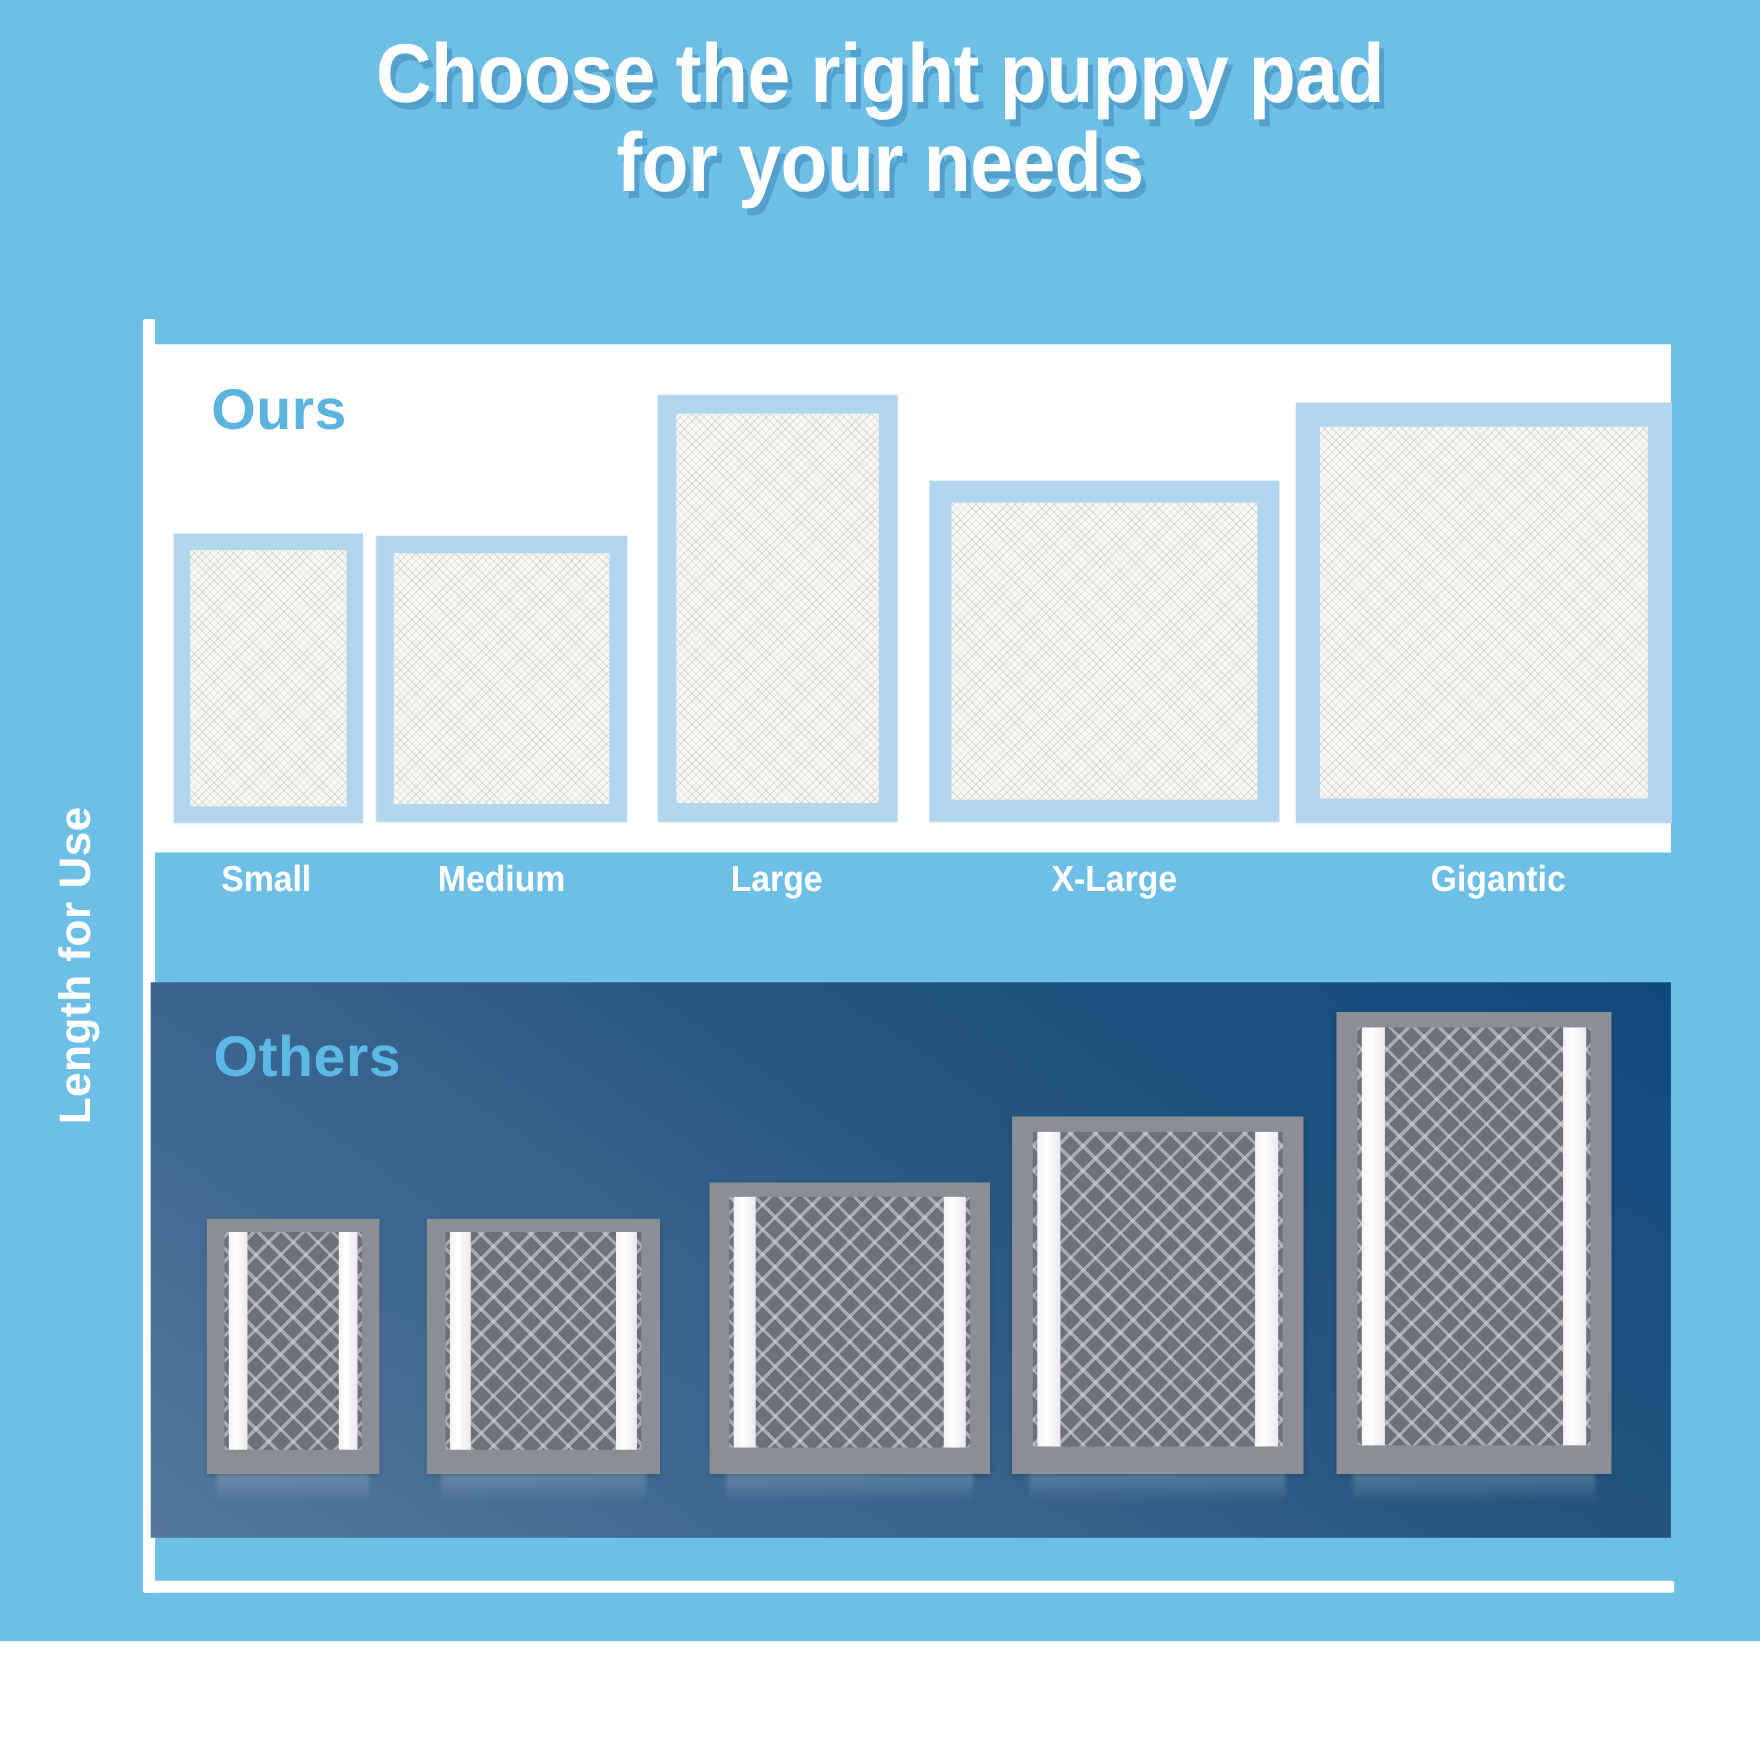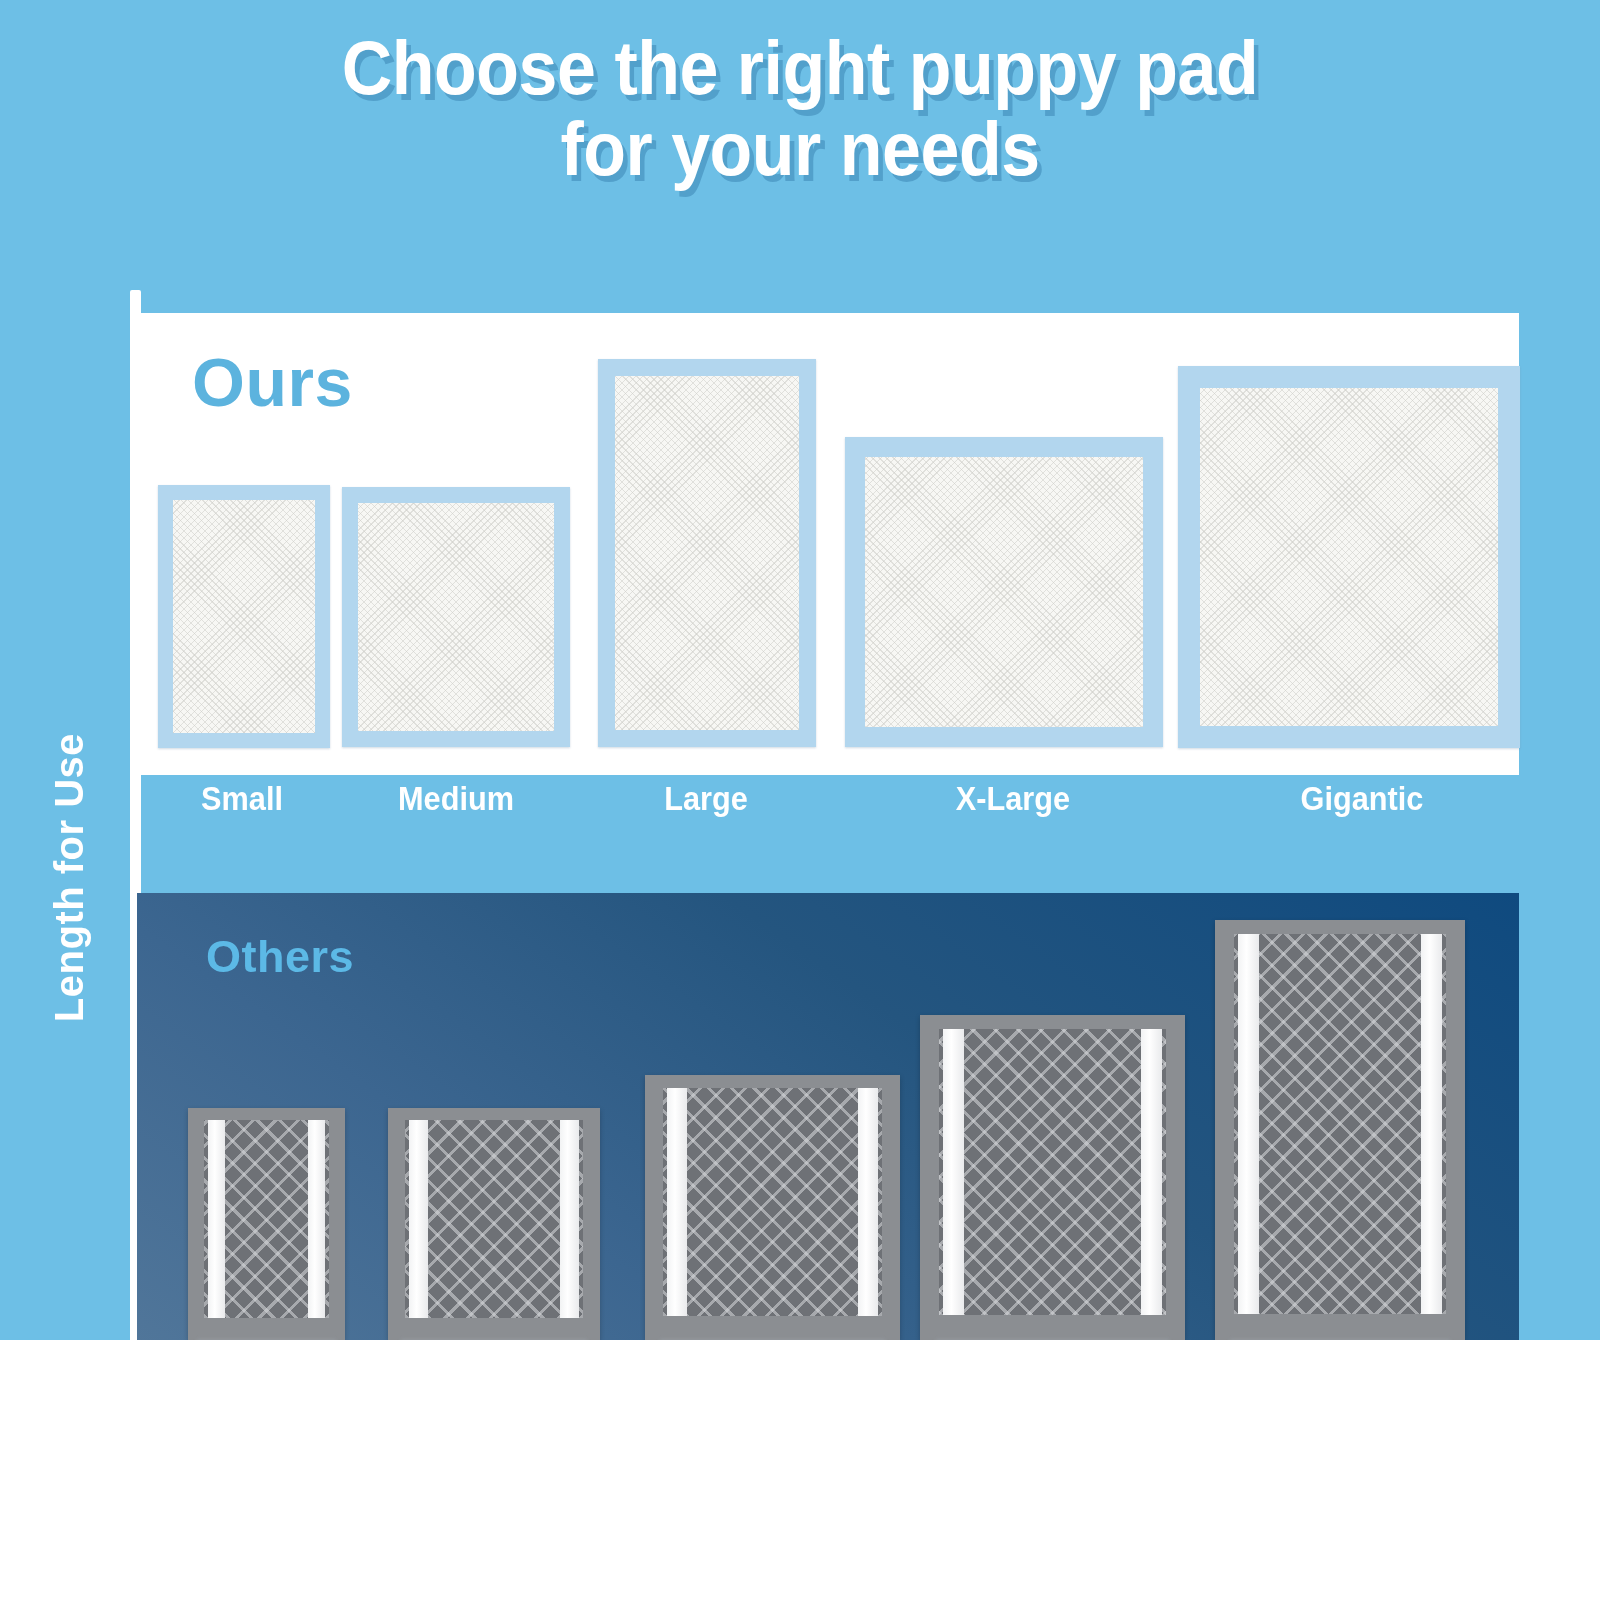--- a/index.html
+++ b/index.html
@@ -9,21 +9,21 @@
   body {
     width: 1600px;
     height: 1600px;
     overflow: hidden;
     font-family: "Liberation Sans", sans-serif;
   }
 
   #canvas {
     position: relative;
     width: 1600px;
-    height: 1340px;
+    height: 1492px;
     background: #6dbfe6;
     overflow: hidden;
   }
 
   
   #title {
     position: absolute;
     left: 0;
     top: 28px;
     width: 1600px;
@@ -91,21 +91,21 @@
     top: 313px;
     width: 1382px;
     height: 462px;
     background: #ffffff;
   }
   #ours-heading {
     position: absolute;
     left: 55px;
     top: 30px;
     color: #5cb3de;
-    font-size: 68px;
+    font-size: 52px;
     font-weight: bold;
     letter-spacing: 0.5px;
   }
 
   
   .ours-pad {
     position: absolute;
     background: #b2d6ee;
     box-shadow: 0 1px 2px rgba(120,150,175,0.35);
   }
@@ -137,24 +137,23 @@
     width: 1382px;
     height: 505px;
     background: linear-gradient(215deg, #0f4a7f 0%, #24557f 38%, #3c6690 68%, #53789b 100%);
     overflow: hidden;
   }
   #others-heading {
     position: absolute;
     left: 57px;
     top: 38px;
     color: #5cb9e6;
-    font-size: 45px;
-    font-weight: bold;
-    letter-spacing: 0.5px;
-    margin-left: 12px;
+    font-size: 52px;
+    font-weight: bold;
+    letter-spacing: 0.5px;
   }
 
   .others-pad {
     position: absolute;
     background: #8b8e92;
     box-shadow: 0 2px 5px rgba(0,0,0,0.22);
   }
   .others-pad .inner {
     position: absolute;
     background-color: #6e7176;

